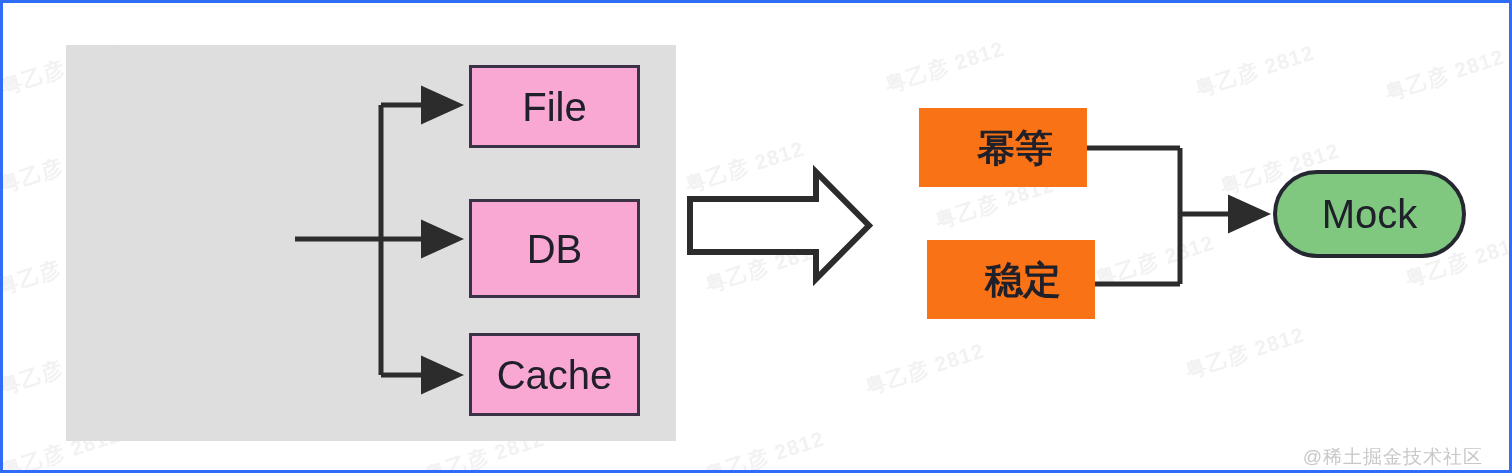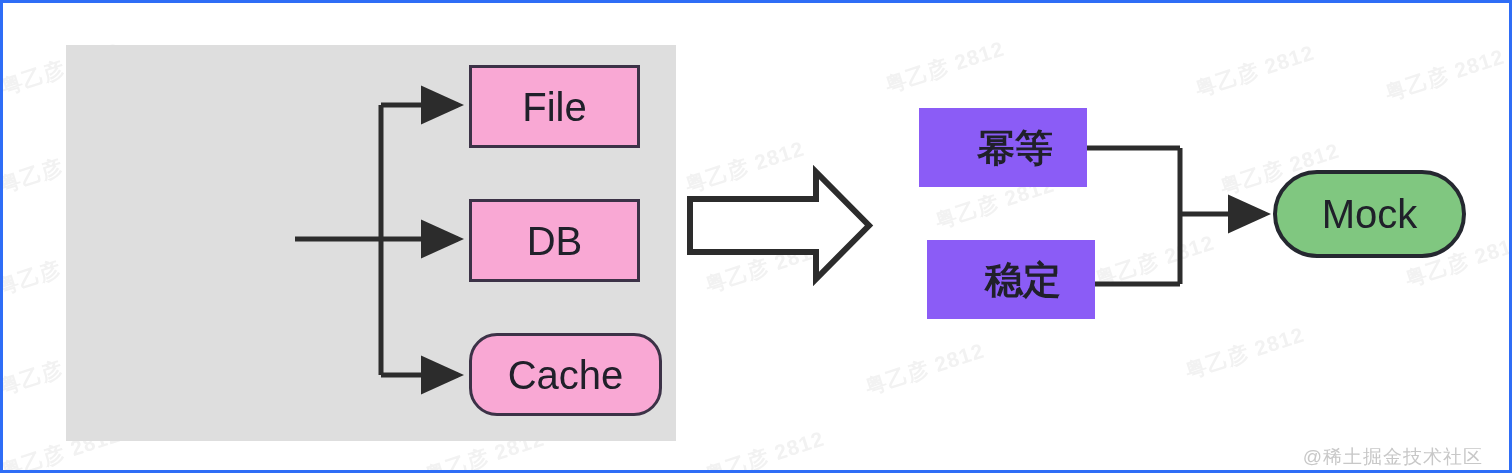--- a/index.html
+++ b/index.html
@@ -76,21 +76,21 @@
     border: 4px solid #252830;
     border-radius: 48px;
   }
 
   .node-rect {
     background: #f9a8d4;
     border: 3px solid #3c3247;
   }
 
   .node-plain {
-    background: #8b5cf6;
+    background: #f97316;
     border: none;
     padding-left: 24px;
   }
 
   .label-latin {
     font-size: 40px;
     font-weight: 400;
     font-family: "Liberation Sans", "DejaVu Sans", sans-serif;
   }
   .label-cjk {
@@ -168,25 +168,25 @@
     <path d="M1177,145 L1177,281" stroke="#2c2c2c" stroke-width="5" fill="none"></path>
 
     <path d="M1177,211 L1262,211" stroke="#2c2c2c" stroke-width="5" fill="none" marker-end="url(#ah)"></path>
   </svg>
 
 
   <div class="node node-rect label-latin" style="left:466px; top:62px; width:171px; height:83px;">
     <span>File</span>
   </div>
 
-  <div class="node node-rect label-latin" style="left:466px; top:196px; width:171px; height:83px;">
+  <div class="node node-rect label-latin" style="left:466px; top:196px; width:171px; height:99px;">
     <span>DB</span>
   </div>
 
-  <div class="node node-rect label-latin" style="left:466px; top:330px; width:193px; height:83px;border-radius:28px;">
+  <div class="node node-rect label-latin" style="left:466px; top:330px; width:171px; height:83px;">
     <span>Cache</span>
   </div>
 
   <div class="node node-plain label-cjk" style="left:916px; top:105px; width:168px; height:79px;">
     <span>幂等</span>
   </div>
 
   <div class="node node-plain label-cjk" style="left:916px; top:237px; width:168px; height:79px;margin-left:8px;">
     <span>稳定</span>
   </div>

